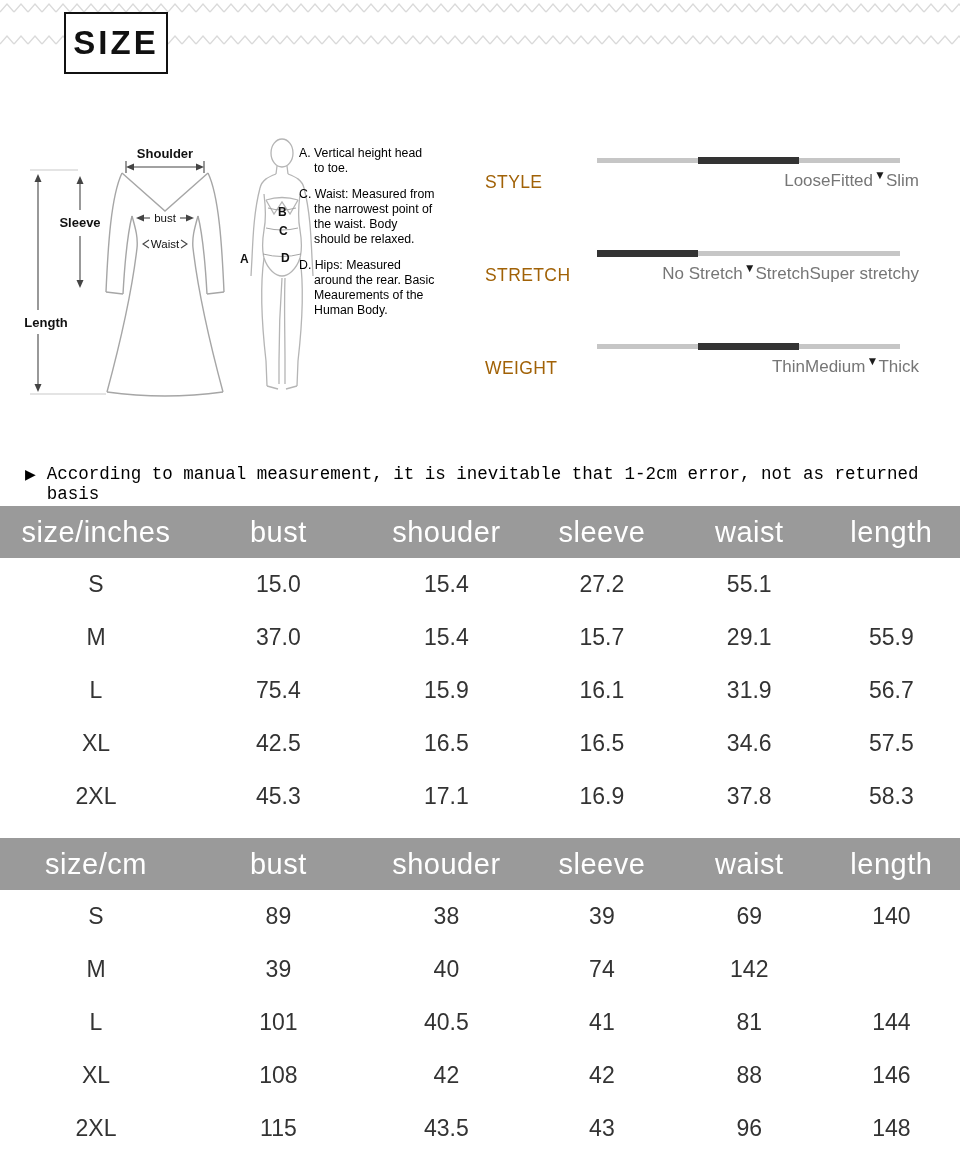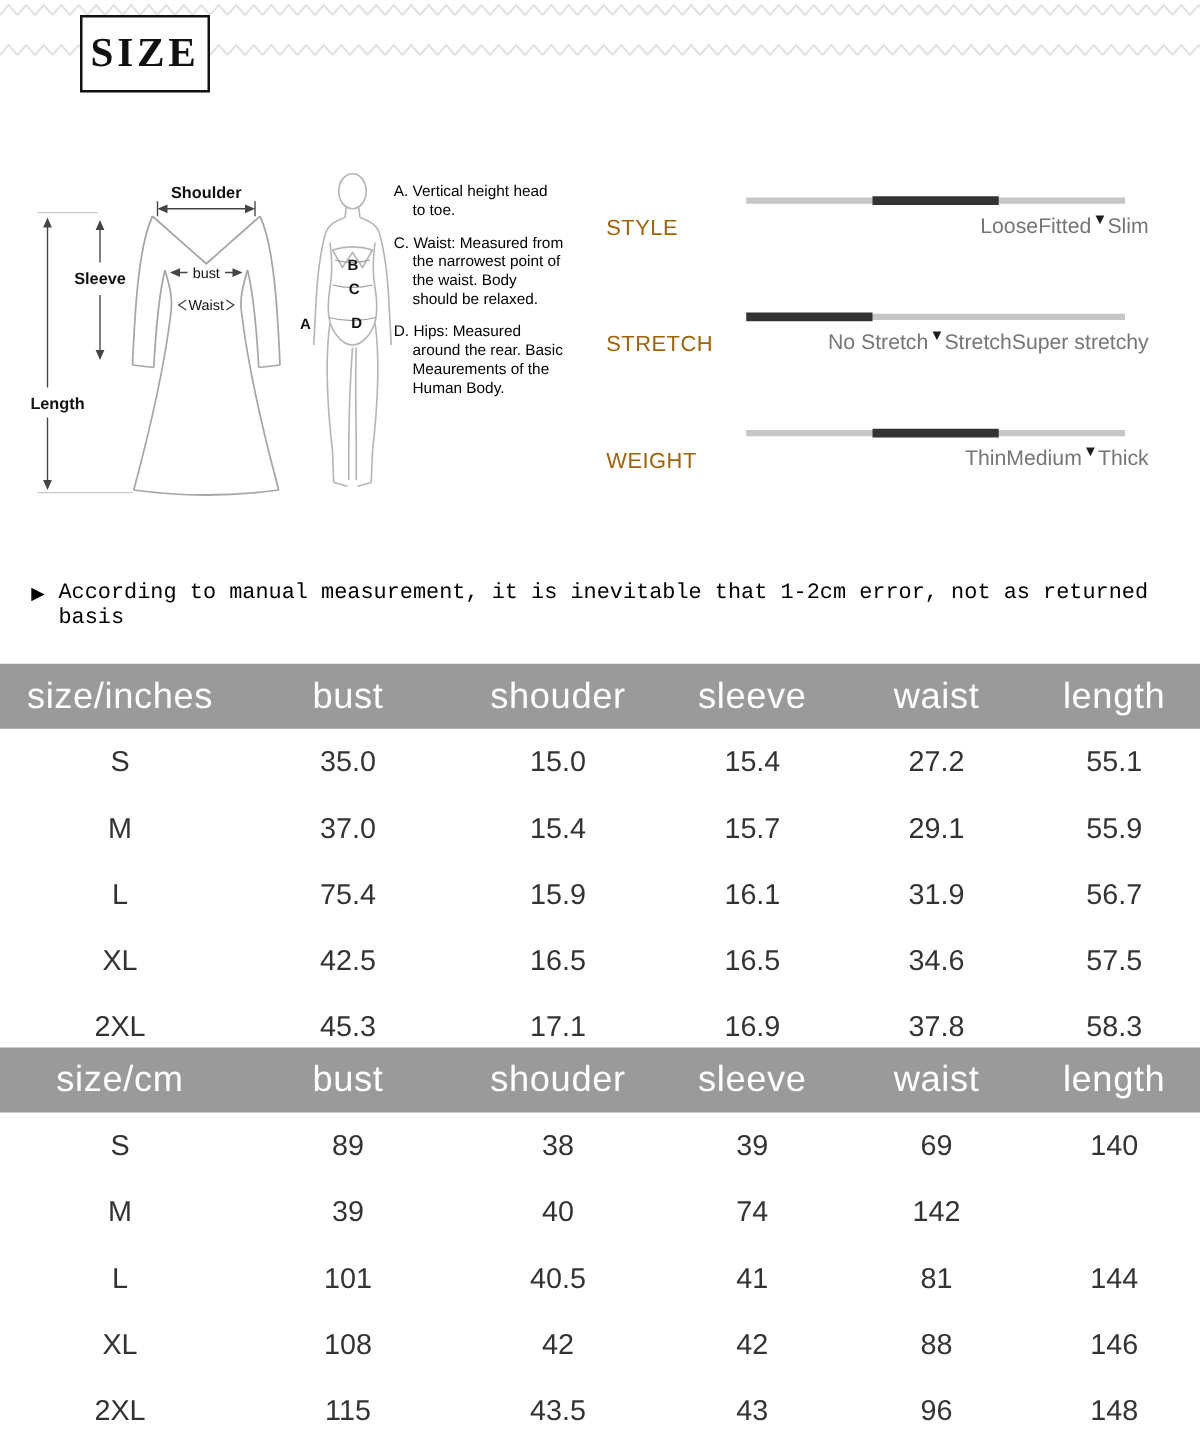--- a/index.html
+++ b/index.html
@@ -5,44 +5,44 @@
   html,body{margin:0;padding:0;background:#fff;}
   .page{position:relative;width:960px;height:1150px;background:#fff;overflow:hidden;
         font-family:"Liberation Sans", sans-serif; --header-bg:#9a9a9a; --track:#c6c6c6; --fill:#333;}
   
   .zigzag{position:absolute;left:0;width:960px;height:12px;}
   .zz-1{top:2px;}
   .zz-2{top:34px;}
   
   .size-box{position:absolute;left:64px;top:12px;width:100px;height:58px;background:#fff;
             border:2px solid #111;display:flex;align-items:center;justify-content:center;z-index:3;}
-  .size-box span{font-family:Liberation Serif, serif;font-weight:700;font-size:33px;letter-spacing:3px;color:#111;}
+  .size-box span{font-family:Liberation Sans, sans-serif;font-weight:700;font-size:33px;letter-spacing:3px;color:#111;}
   
   .dress-svg{position:absolute;left:20px;top:140px;}
   .figure-svg{position:absolute;left:238px;top:136px;}
   
-  .desc{position:absolute;left:315px;top:146px;width:136px;color:#000;font-size:12.3px;line-height:1.22;}
+  .desc{position:absolute;left:299px;top:146px;width:136px;color:#000;font-size:12.3px;line-height:1.22;}
   .desc-item{margin-bottom:11px;padding-left:15px;text-indent:-15px;}
   .desc-item .k{font-weight:400;}
   
   .attr-row{position:absolute;left:0;width:960px;height:60px;}
   .attr-label{position:absolute;left:485px;top:22px;font-size:17.5px;color:#a16207;letter-spacing:0.4px;font-weight:500;}
   .track{position:absolute;left:597px;top:8px;width:303px;height:5px;background:var(--track);}
   .seg{position:absolute;top:-1px;width:33.4%;height:7px;background:var(--fill);}
   .opts{position:absolute;left:597px;top:21px;width:322px;display:flex;justify-content:flex-end;
         font-size:17px;color:#767676;}
   .opt-wrap{white-space:nowrap;}
   .marker{display:inline-block;font-size:12px;color:#1c1c1c;position:relative;top:-7px;margin-left:1px;}
   
   .note{position:absolute;left:25px;top:464px;display:flex;align-items:flex-start;color:#000;}
   .note .bullet{font-size:14px;margin-right:11px;position:relative;top:2px;color:#000;}
   .note .note-text{font-size:17.5px;font-family:Liberation Mono, monospace;}
   
   .size-table{position:absolute;left:0;width:960px;}
-  .table-inches{top:531px;}
+  .table-inches{top:506px;}
   .table-cm{top:838px;}
   .t-grid{display:grid;grid-template-columns:20% 18% 17% 15.4% 15.3% 14.3%;}
   .t-head{height:52px;background:var(--header-bg);color:#fff;font-size:29px;letter-spacing:0.5px;align-items:center;}
   .t-hcell{text-align:center;}
   .t-row{height:53px;align-items:center;font-size:23px;color:#333;}
   .t-cell{text-align:center;}
 </style>
 </head>
 <body>
 
@@ -204,21 +204,20 @@
         <div class="t-hcell">size/inches</div>
         <div class="t-hcell">bust</div>
         <div class="t-hcell">shouder</div>
         <div class="t-hcell">sleeve</div>
         <div class="t-hcell">waist</div>
         <div class="t-hcell">length</div>
       </div>
     <div class="t-body">
         <div class="t-row t-grid">
           <div class="t-cell t-size">S</div>
-          <div class="t-cell">35.0</div>
           <div class="t-cell">15.0</div>
           <div class="t-cell">15.4</div>
           <div class="t-cell">27.2</div>
           <div class="t-cell">55.1</div>
         </div>
         <div class="t-row t-grid">
           <div class="t-cell t-size">M</div>
           <div class="t-cell">37.0</div>
           <div class="t-cell">15.4</div>
           <div class="t-cell">15.7</div>

